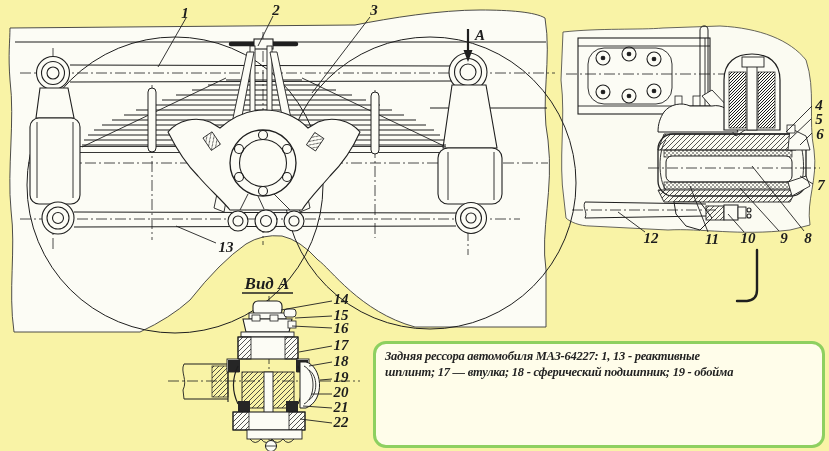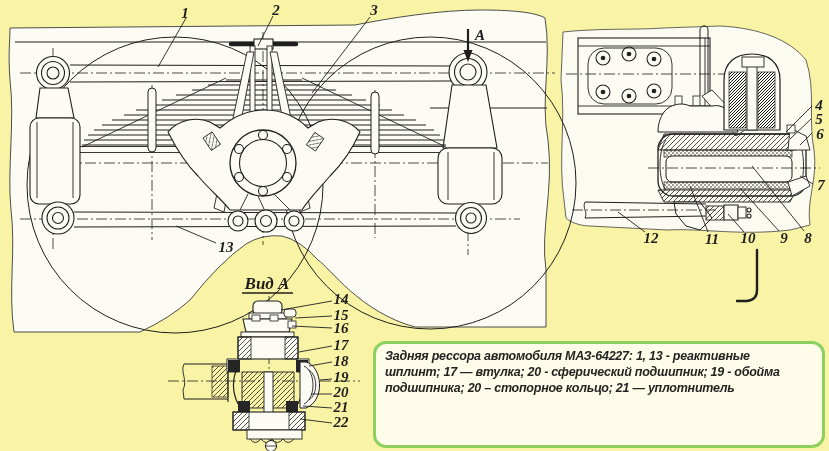--- a/index.html
+++ b/index.html
@@ -25,21 +25,21 @@
     background:#fffdea;
     border:3px solid #8ed060;
     border-radius:13px;
     padding:5px 9px 4px 9px;
     color:#232323;
     font-family:"Liberation Sans", sans-serif;
     font-style:italic;font-weight:bold;
     font-size:12.5px;line-height:15.8px;letter-spacing:-0.25px;
     overflow:hidden;
   }
-  .cap-line{white-space:nowrap;}
+  .cap-line{white-space:nowrap;font-family:Liberation Serif, serif;}
 </style>
 </head>
 <body>
 
 <div id="stage">
   <svg id="drawing" width="829" height="451" viewBox="0 0 829 451">
     <defs>
       <pattern id="hatch" patternUnits="userSpaceOnUse" width="5" height="5">
         <path d="M0,5 L5,0" stroke="#2a2a2a" stroke-width="0.8"></path>
       </pattern>
@@ -343,16 +343,15 @@
     <text class="callout" x="341" y="350" text-anchor="middle">17</text>
     <text class="callout" x="341" y="366" text-anchor="middle">18</text>
     <text class="callout" x="341" y="382" text-anchor="middle">19</text>
     <text class="callout" x="341" y="397" text-anchor="middle">20</text>
     <text class="callout" x="341" y="412" text-anchor="middle">21</text>
     <text class="callout" x="341" y="427" text-anchor="middle">22</text>
   </svg>
 
   <div id="caption-box">
     <div class="cap-line">Задняя рессора автомобиля МАЗ-64227: 1, 13 - реактивные</div>
-    <div class="cap-line">шплинт; 17 — втулка; 20 - сферический подшипник; 19 - обойма</div>
-    <div class="cap-line">подшипника; 20 – стопорное кольцо; 21 — уплотнитель</div>
+    <div class="cap-line">шплинт; 17 — втулка; 18 - сферический подшипник; 19 - обойма</div>
   </div>
 </div>
 
 </body></html>

